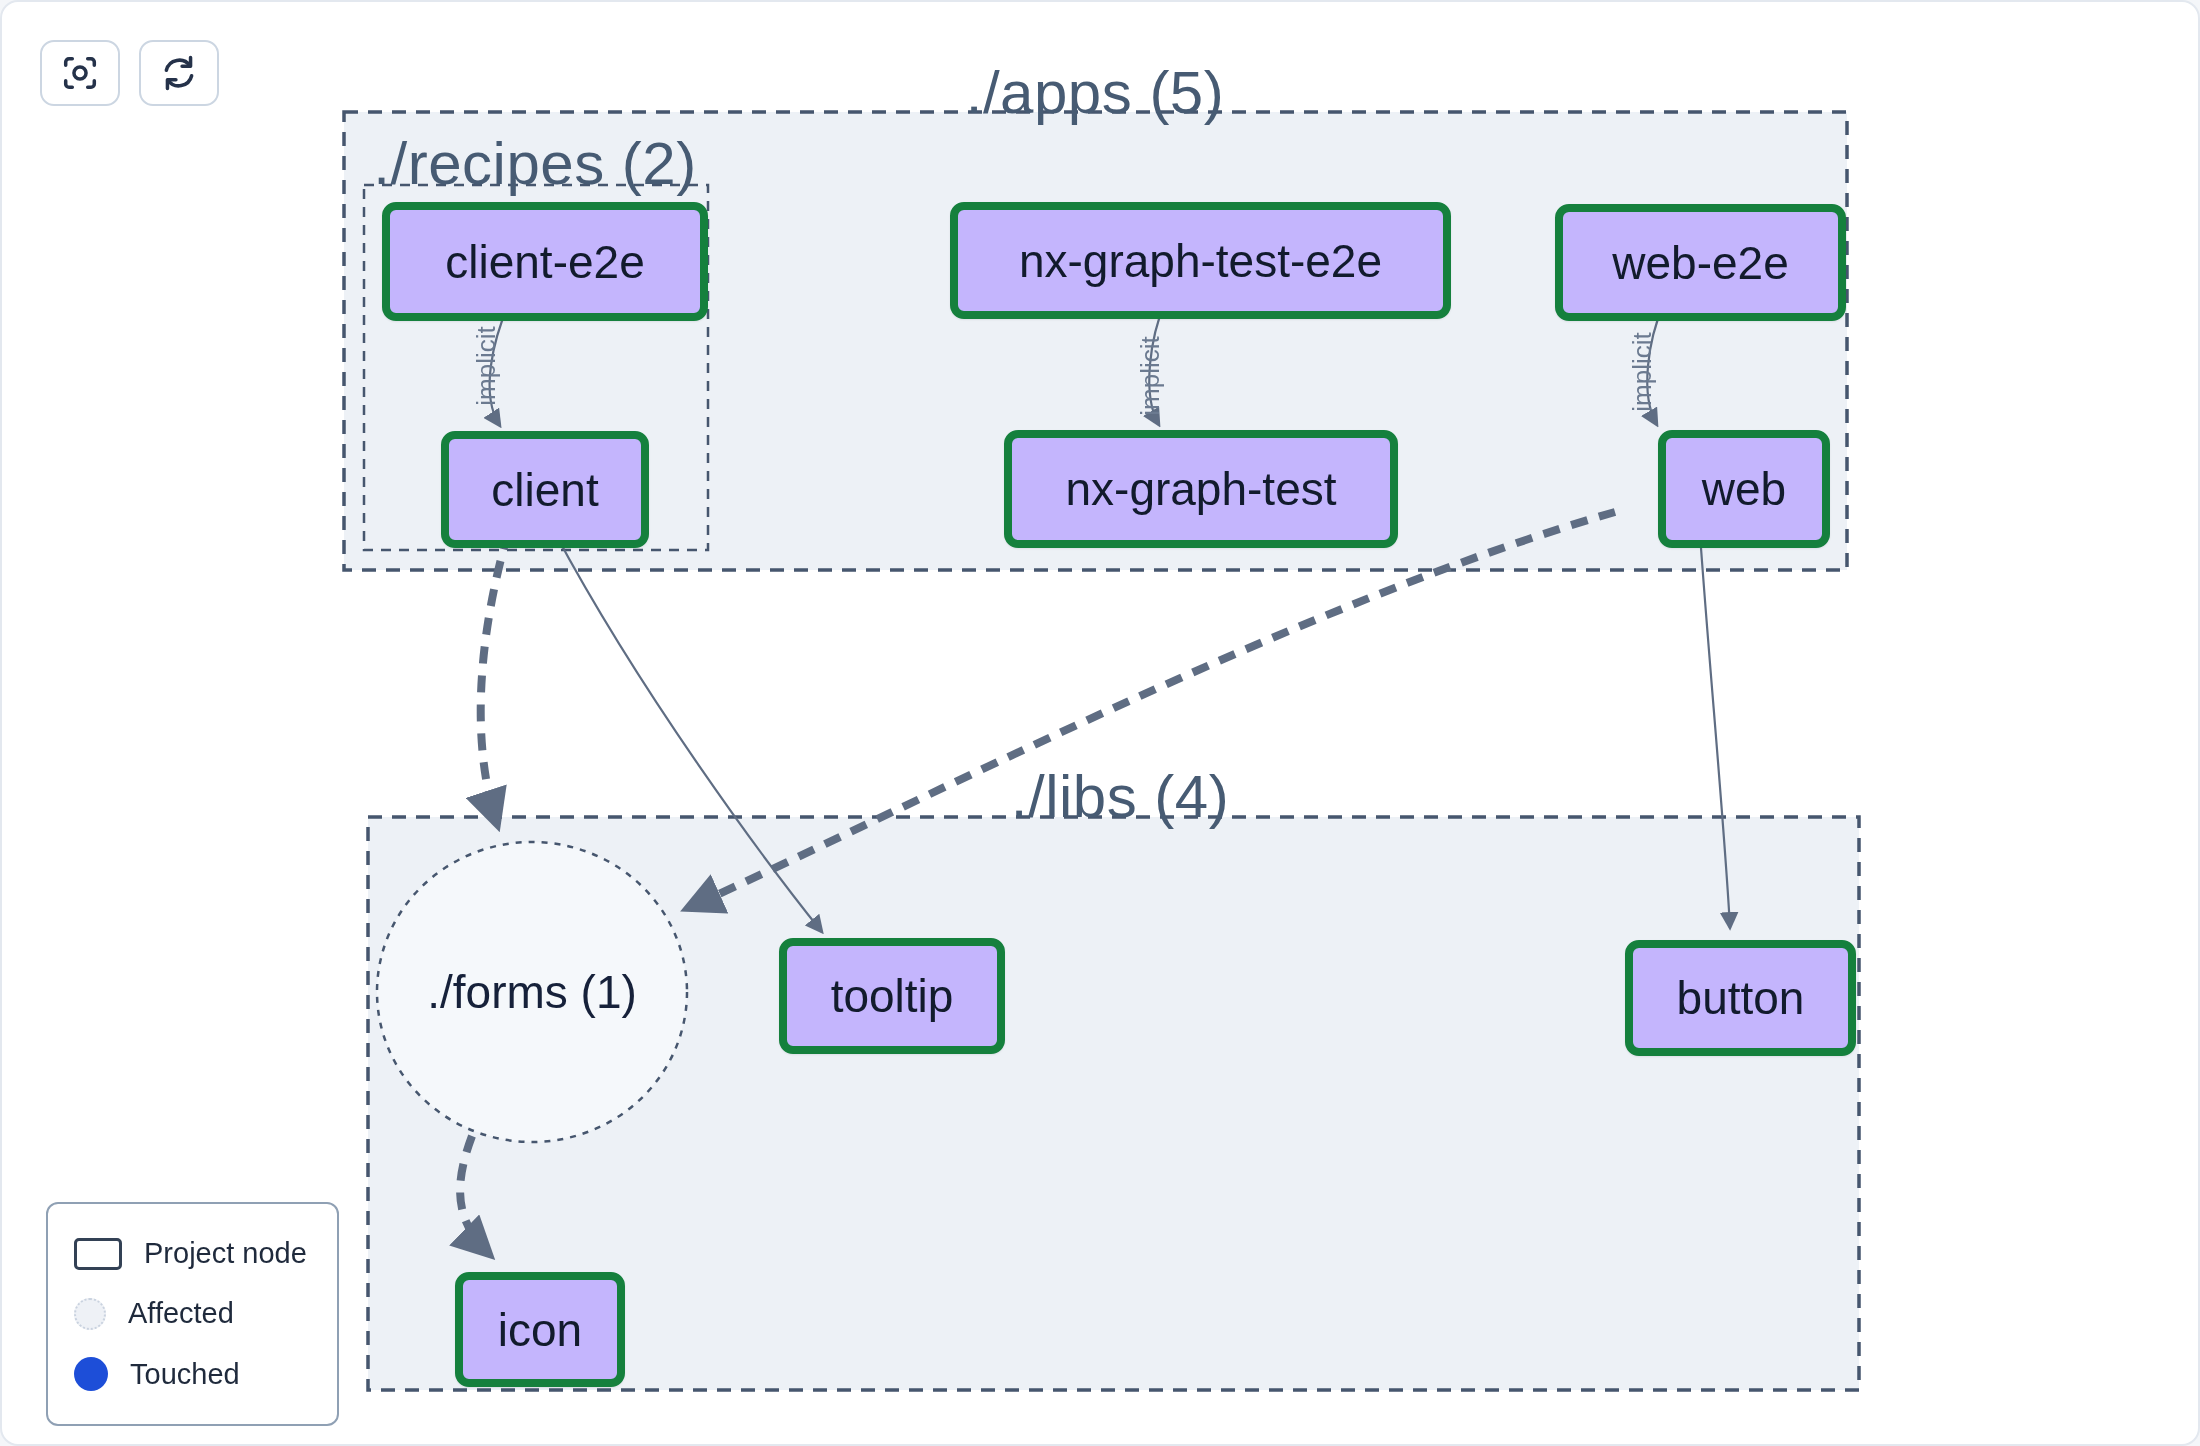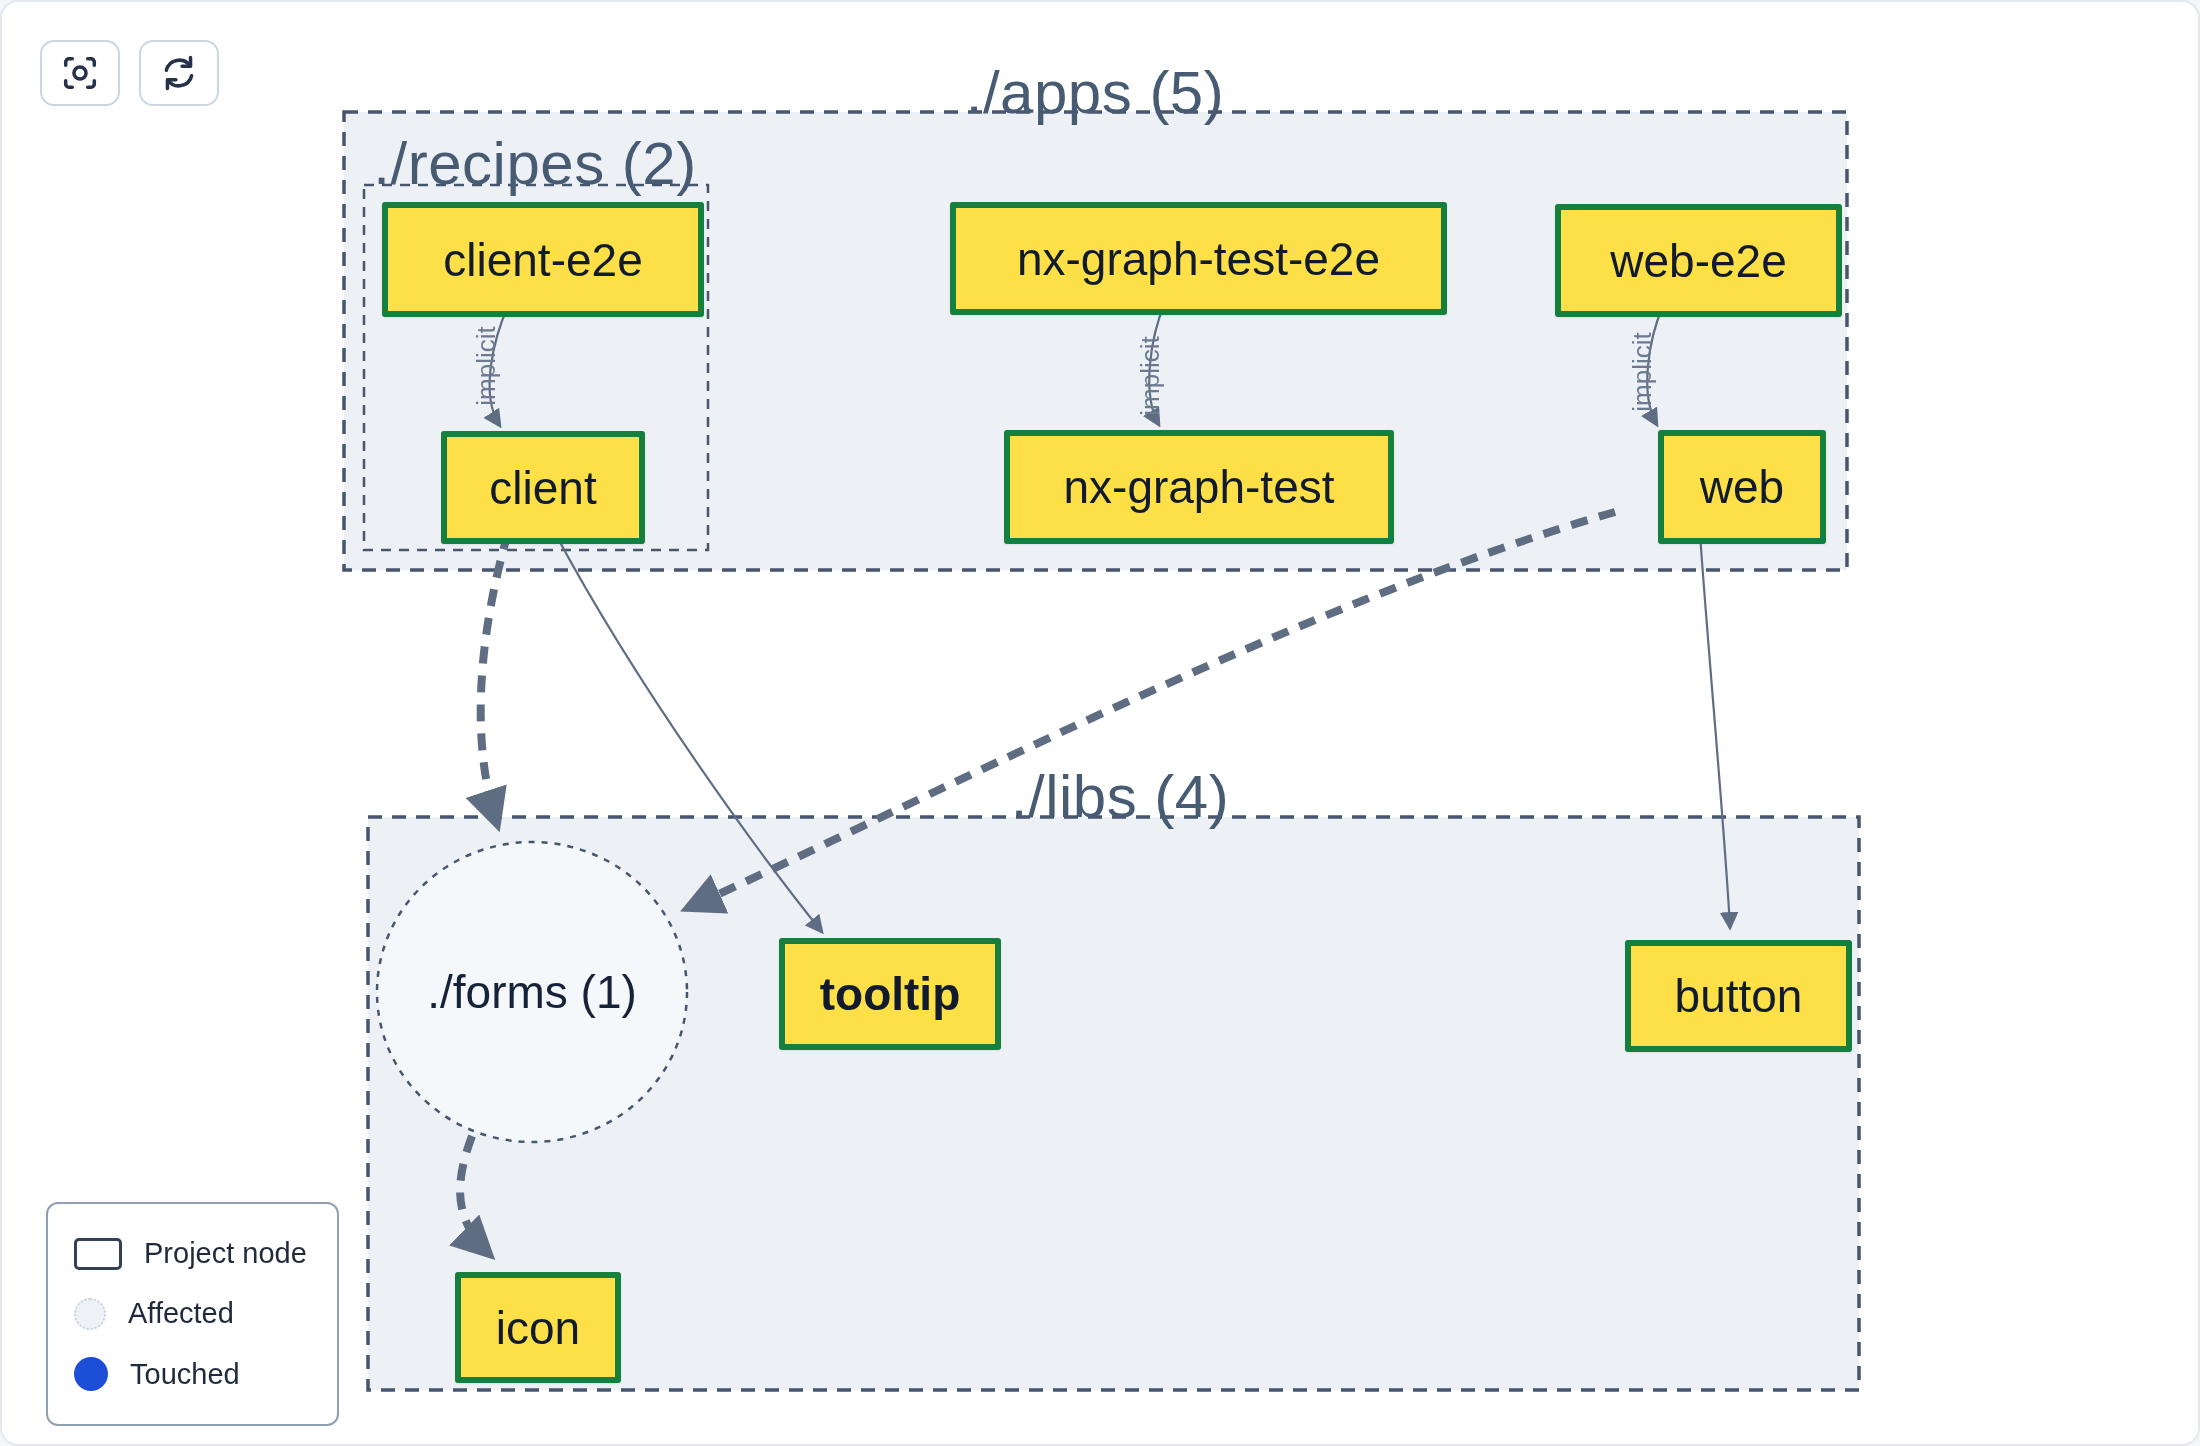--- a/index.html
+++ b/index.html
@@ -8,21 +8,21 @@
     background:#ffffff;border:2px solid #e3e8ef;border-radius:18px;overflow:hidden;
     font-family:"Liberation Sans", sans-serif;
   }
   svg.graph-layer{position:absolute;left:0;top:0;width:2200px;height:1446px;}
   .cluster-label{
     position:absolute;transform:translateX(-50%);white-space:nowrap;
     font-size:60px;color:#475b73;letter-spacing:0.5px;
   }
   .node{
     position:absolute;display:flex;align-items:center;justify-content:center;
-    background:#fde047;border:6px solid #15803d;border-radius:3px;
+    background:#c4b5fd;border:8px solid #15803d;border-radius:14px;
     font-size:46px;color:#121b2d;white-space:nowrap;cursor:pointer;
     box-shadow:0 1px 2px rgba(15,23,42,0.08);
   }
   .composite-label{
     position:absolute;transform:translate(-50%,-50%);white-space:nowrap;
     font-size:46px;color:#16213a;cursor:pointer;
   }
   .toolbar{position:absolute;left:38px;top:38px;display:flex;gap:19px;}
   .tool-btn{
     width:80px;height:66px;background:#ffffff;border:2px solid #ccd6e2;border-radius:14px;
@@ -85,21 +85,21 @@
   <div class="cluster-label" style="left:1118px;top:760px;">./libs (4)</div>
 
   <div class="composite-label" style="left:530px;top:990px;">./forms (1)</div>
 
   <div class="node" style="left:380px;top:200px;width:310px;height:103px;">client-e2e</div>
   <div class="node" style="left:439px;top:429px;width:192px;height:101px;">client</div>
   <div class="node" style="left:948px;top:200px;width:485px;height:101px;">nx-graph-test-e2e</div>
   <div class="node" style="left:1002px;top:428px;width:378px;height:102px;">nx-graph-test</div>
   <div class="node" style="left:1553px;top:202px;width:275px;height:101px;">web-e2e</div>
   <div class="node" style="left:1612px;top:428px;width:156px;height:102px;margin-left:44px;">web</div>
-  <div class="node" style="left:777px;top:936px;width:210px;height:100px;font-weight:bold;">tooltip</div>
+  <div class="node" style="left:777px;top:936px;width:210px;height:100px;">tooltip</div>
   <div class="node" style="left:1623px;top:938px;width:215px;height:100px;">button</div>
   <div class="node" style="left:453px;top:1270px;width:154px;height:99px;">icon</div>
 
   <div class="toolbar">
     <button class="tool-btn">
       <span style="display:flex;">
         <svg width="44" height="44" viewBox="0 0 40 40">
           <path d="M7 13 v-3 a3 3 0 0 1 3 -3 h3"></path>
           <path d="M27 7 h3 a3 3 0 0 1 3 3 v3"></path>
           <path d="M33 27 v3 a3 3 0 0 1 -3 3 h-3"></path>

